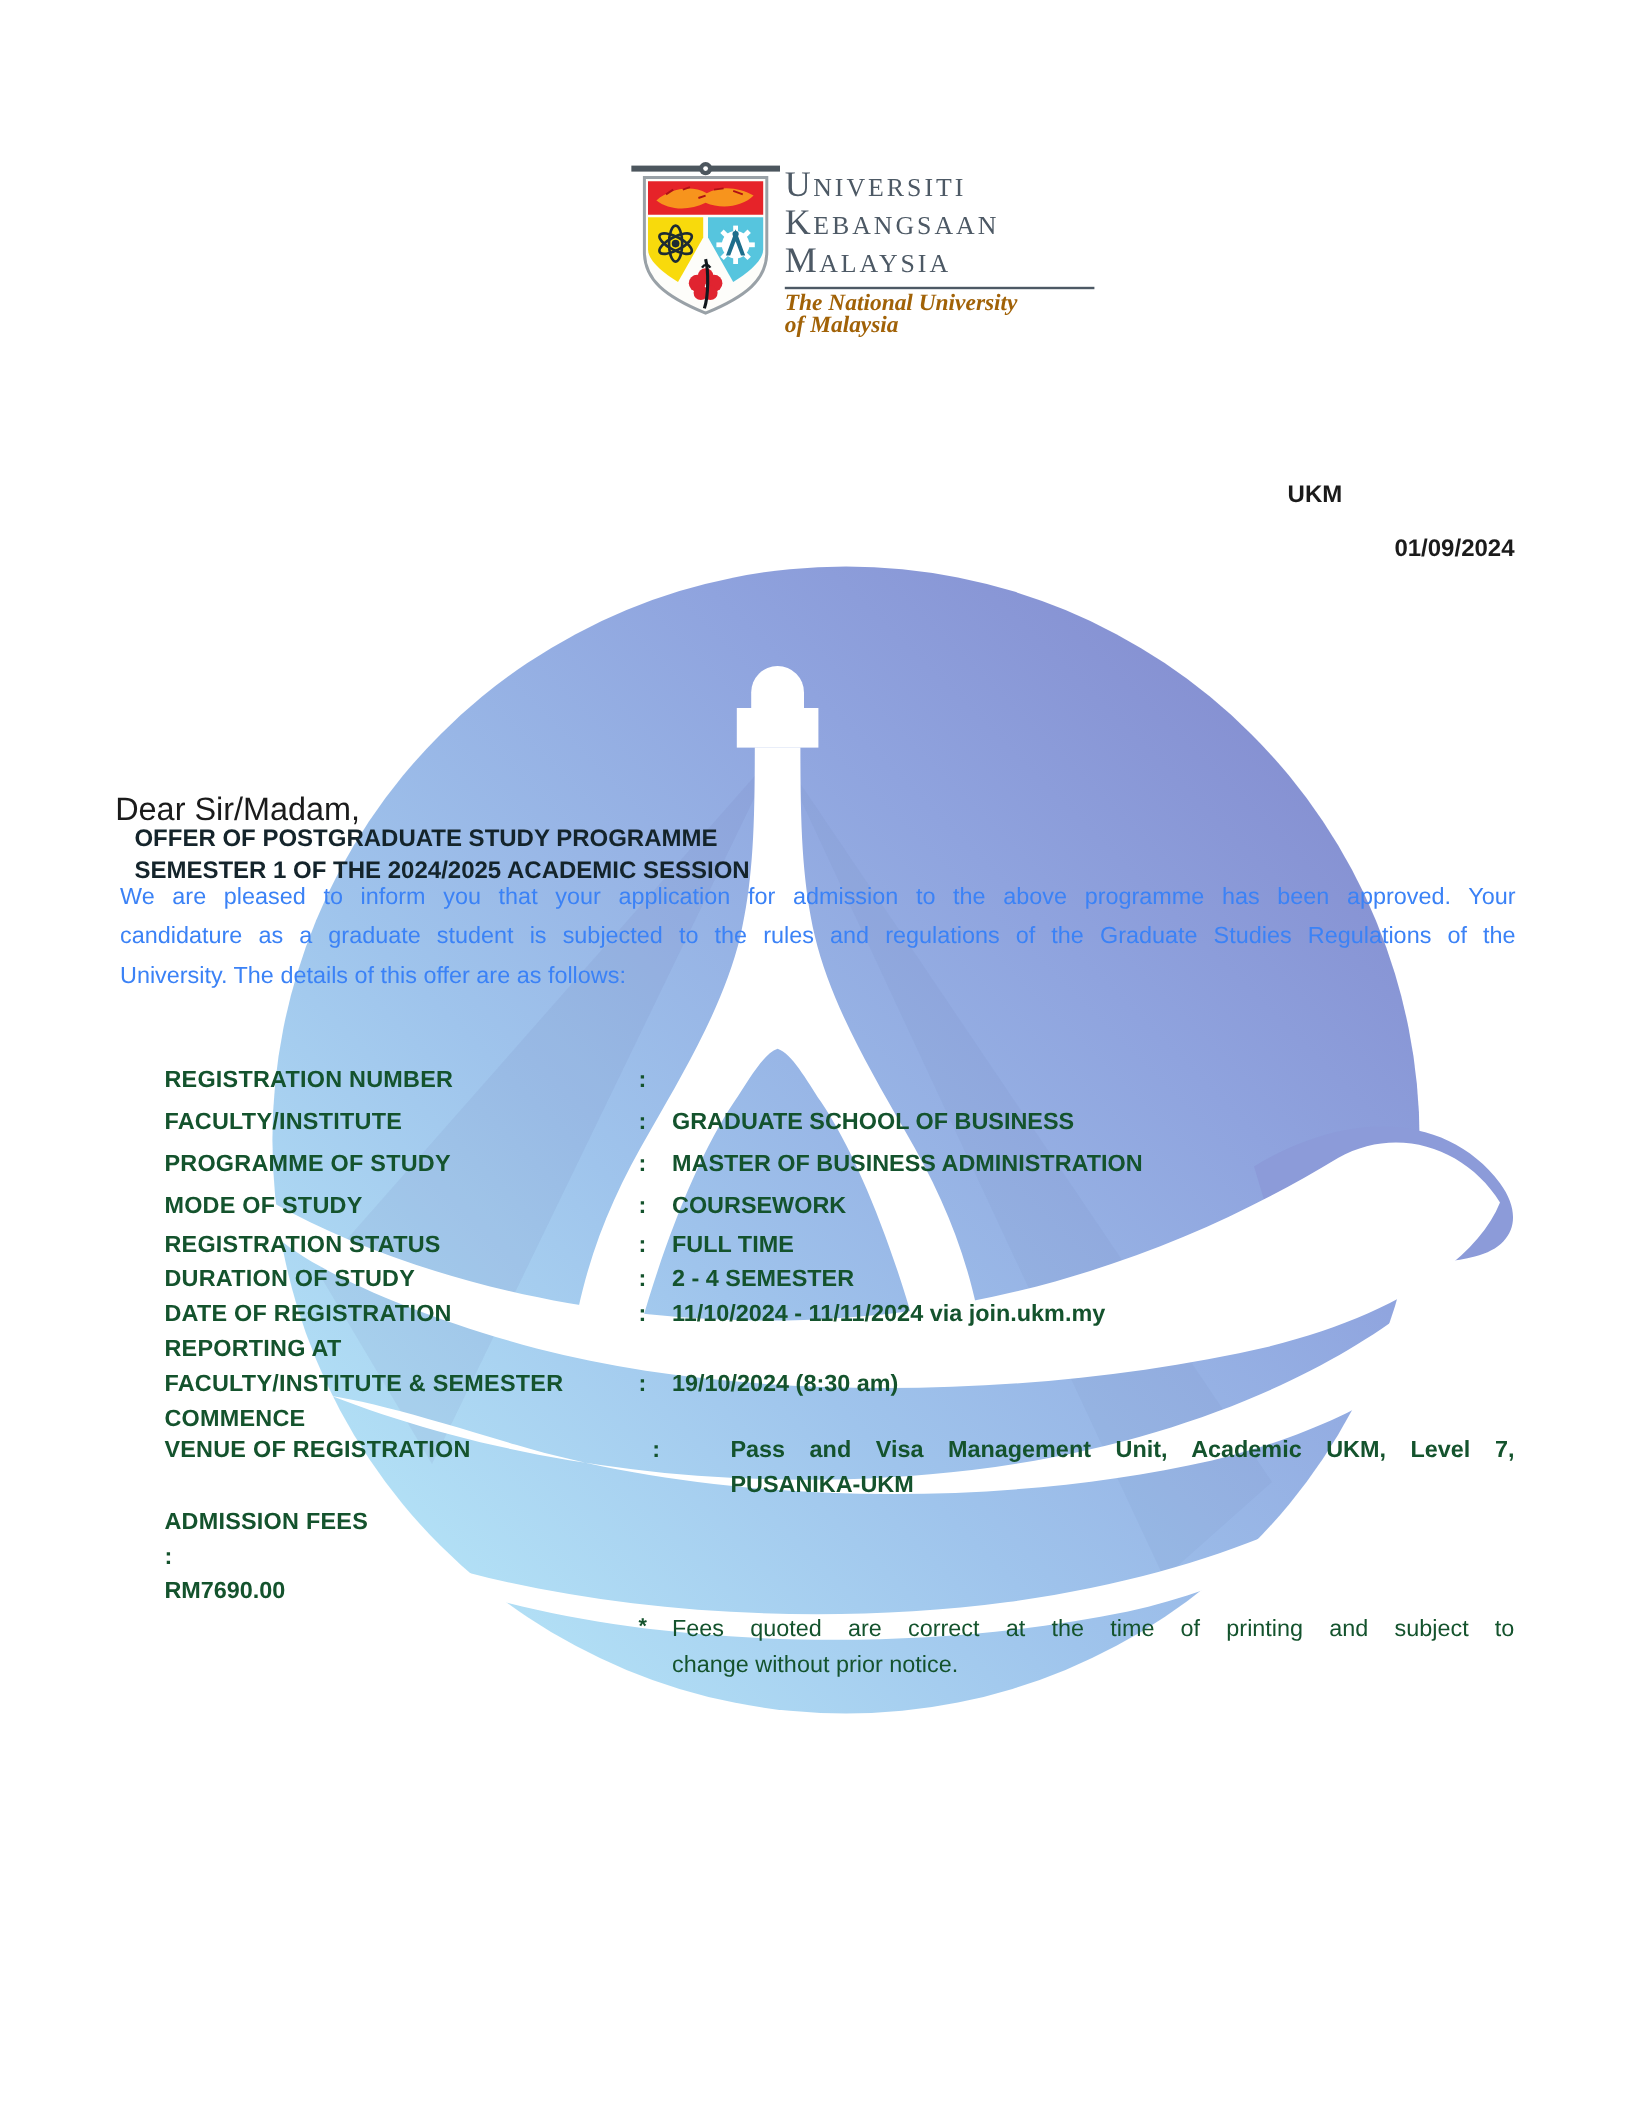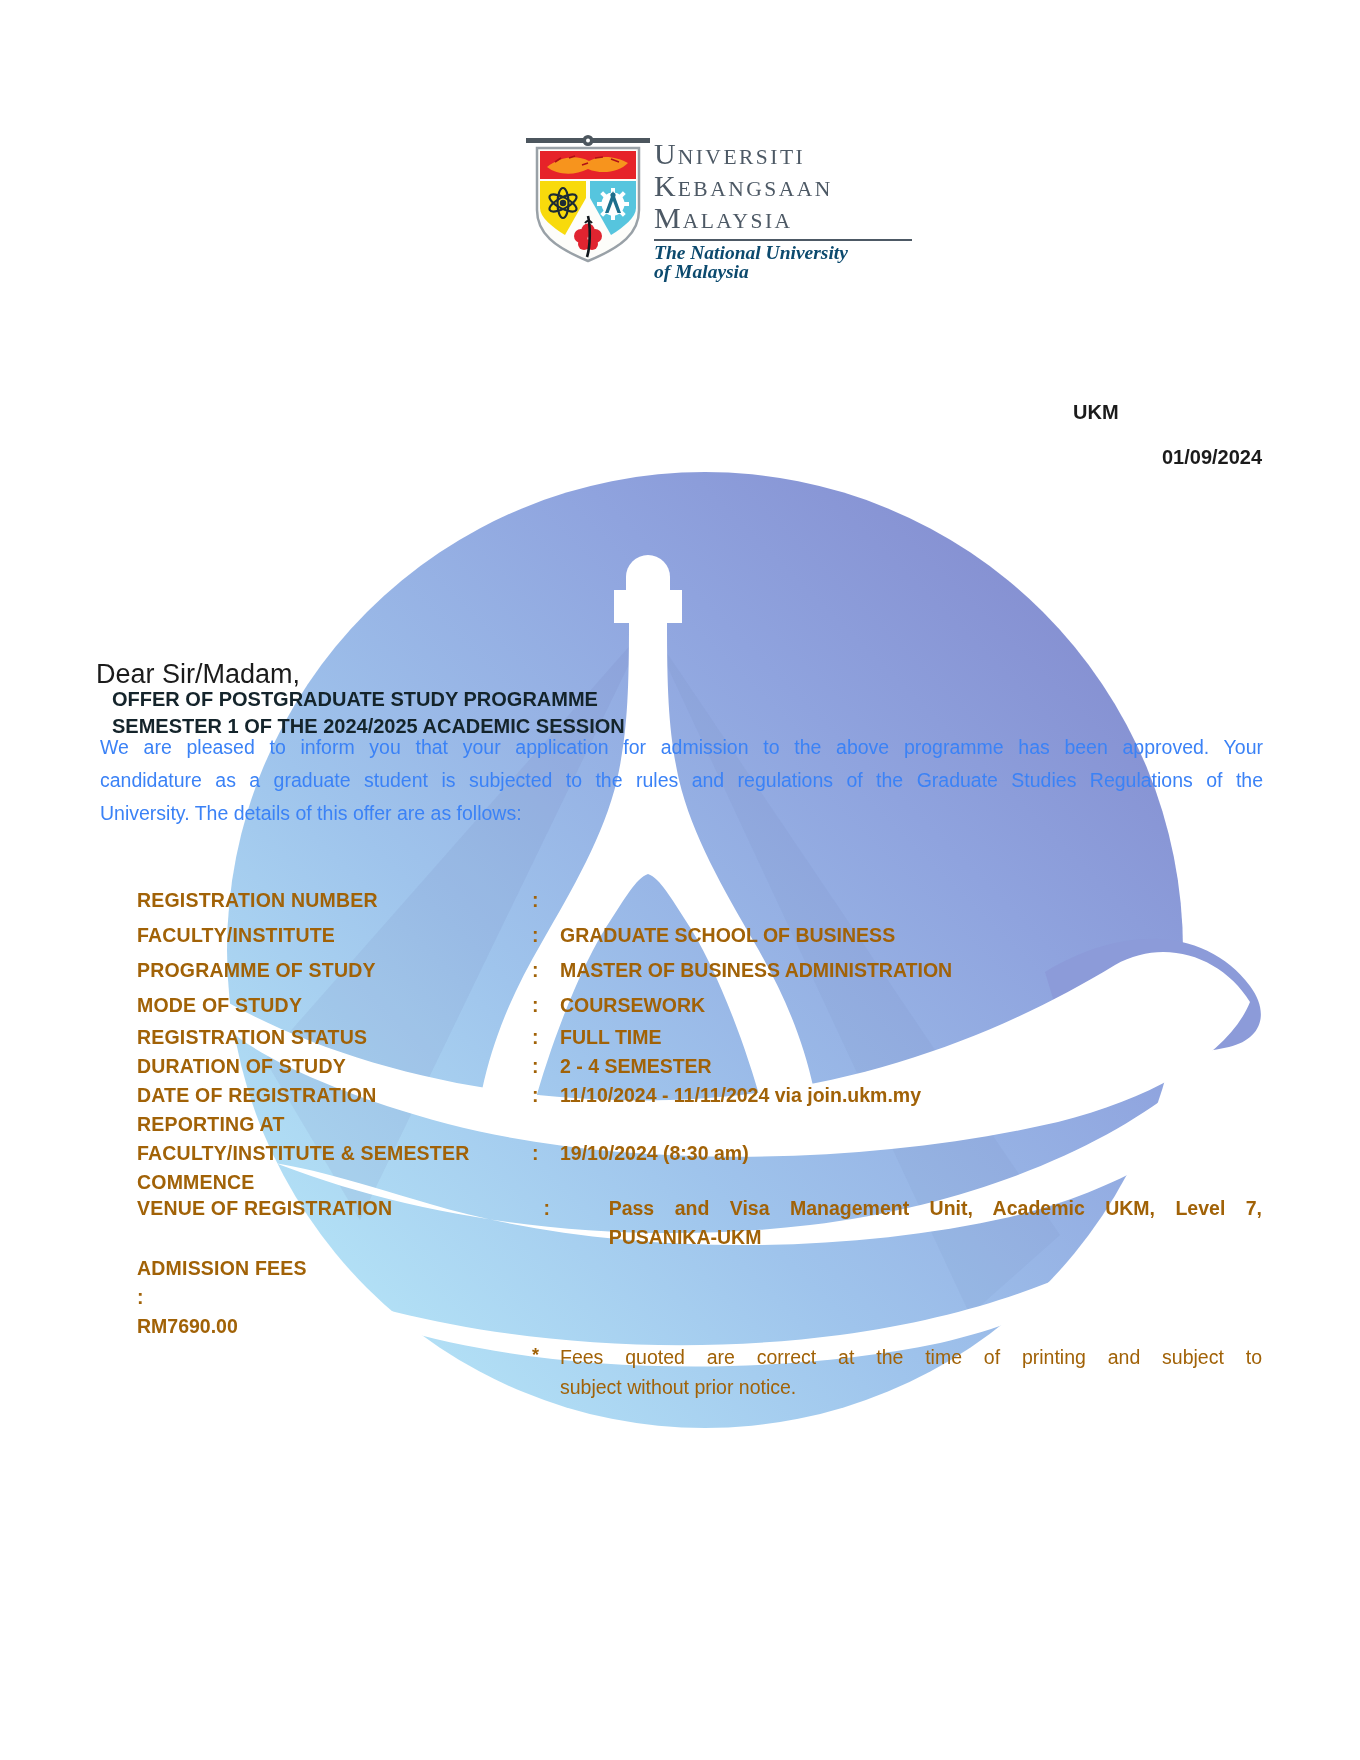--- a/index.html
+++ b/index.html
@@ -6,36 +6,36 @@
   .page{position:relative;width:1360px;height:1760px;background:#ffffff;overflow:hidden;
         font-family:"Liberation Sans",sans-serif;color:#1b1b1b;}
   
   .crest-svg{position:absolute;left:526px;top:134px;z-index:2;}
   .wordmark{position:absolute;left:654px;top:138px;z-index:2;color:#4d5965;
             font-family:"Liberation Serif",serif;}
   .wm-line{height:32px;line-height:32px;white-space:nowrap;}
   .wm-line .ini{font-size:30px;letter-spacing:2px;}
   .wm-line .rest{font-size:21.5px;letter-spacing:2.5px;}
   .wm-rule{width:258px;border-top:2.5px solid #4d5965;margin-top:5px;margin-bottom:2px;}
-  .tagline{font-size:19.5px;font-style:italic;font-weight:bold;line-height:19px;color:#0c4a6e;white-space:nowrap;}
+  .tagline{font-size:19.5px;font-style:italic;font-weight:bold;line-height:19px;color:#a16207;white-space:nowrap;}
   
   .ref{position:absolute;left:1073px;top:401px;font-weight:bold;font-size:20px;z-index:2;white-space:nowrap;}
   .date{position:absolute;left:1162px;top:434px;font-weight:bold;font-size:20px;z-index:2;white-space:nowrap;margin-top:12px;}
   
   .wm-svg{position:absolute;left:200px;top:450px;z-index:0;}
   
   .salutation{position:absolute;left:96px;top:659px;font-size:27px;z-index:2;white-space:nowrap;}
   .subject{position:absolute;left:100px;font-weight:bold;font-size:20px;z-index:2;white-space:nowrap;color:#14242b;margin-left:12px;}
   .subject1{top:688px;}
   .subject2{top:715px;}
   .para{position:absolute;left:100px;top:731px;width:1163px;z-index:2;font-size:19.5px;color:#3b82f6;}
   .para .pline{line-height:33px;white-space:normal;}
   .jl{text-align:justify;text-align-last:justify;}
   
-  .details{position:absolute;left:137px;top:886px;width:1125px;z-index:2;font-size:19.5px;font-weight:bold;color:#a16207;}
+  .details{position:absolute;left:137px;top:886px;width:1125px;z-index:2;font-size:19.5px;font-weight:bold;color:#14532d;}
   .drow{display:flex;align-items:flex-start;}
   .dlabel{width:395px;line-height:29px;letter-spacing:0.2px;}
   .dsep{width:28px;line-height:29px;}
   .dvalue{width:702px;line-height:29px;}
   .vline{line-height:29px;}
   .pad1{padding-top:29px;}
   .mt6{margin-top:6px;} .mt3{margin-top:3px;} .mtm3{margin-top:-3px;gap:39px;} .mt2{margin-top:2px;flex-direction:column;} .mt1{margin-top:1px;}
   .note{font-weight:normal;line-height:30px;}
   .star{font-size:18px;line-height:26px;}
 </style>
@@ -202,18 +202,18 @@
       <div class="dlabel">ADMISSION FEES</div>
       <div class="dsep">:</div>
       <div class="dvalue">RM7690.00</div>
     </div>
 
     <div class="drow mt1">
       <div class="dlabel"></div>
       <div class="dsep star">*</div>
       <div class="dvalue note">
         <div class="jl">Fees quoted are correct at the time of printing and subject to</div>
-        <div>subject without prior notice.</div>
+        <div>change without prior notice.</div>
       </div>
     </div>
 
   </div>
 </div>
 
 </body></html>

